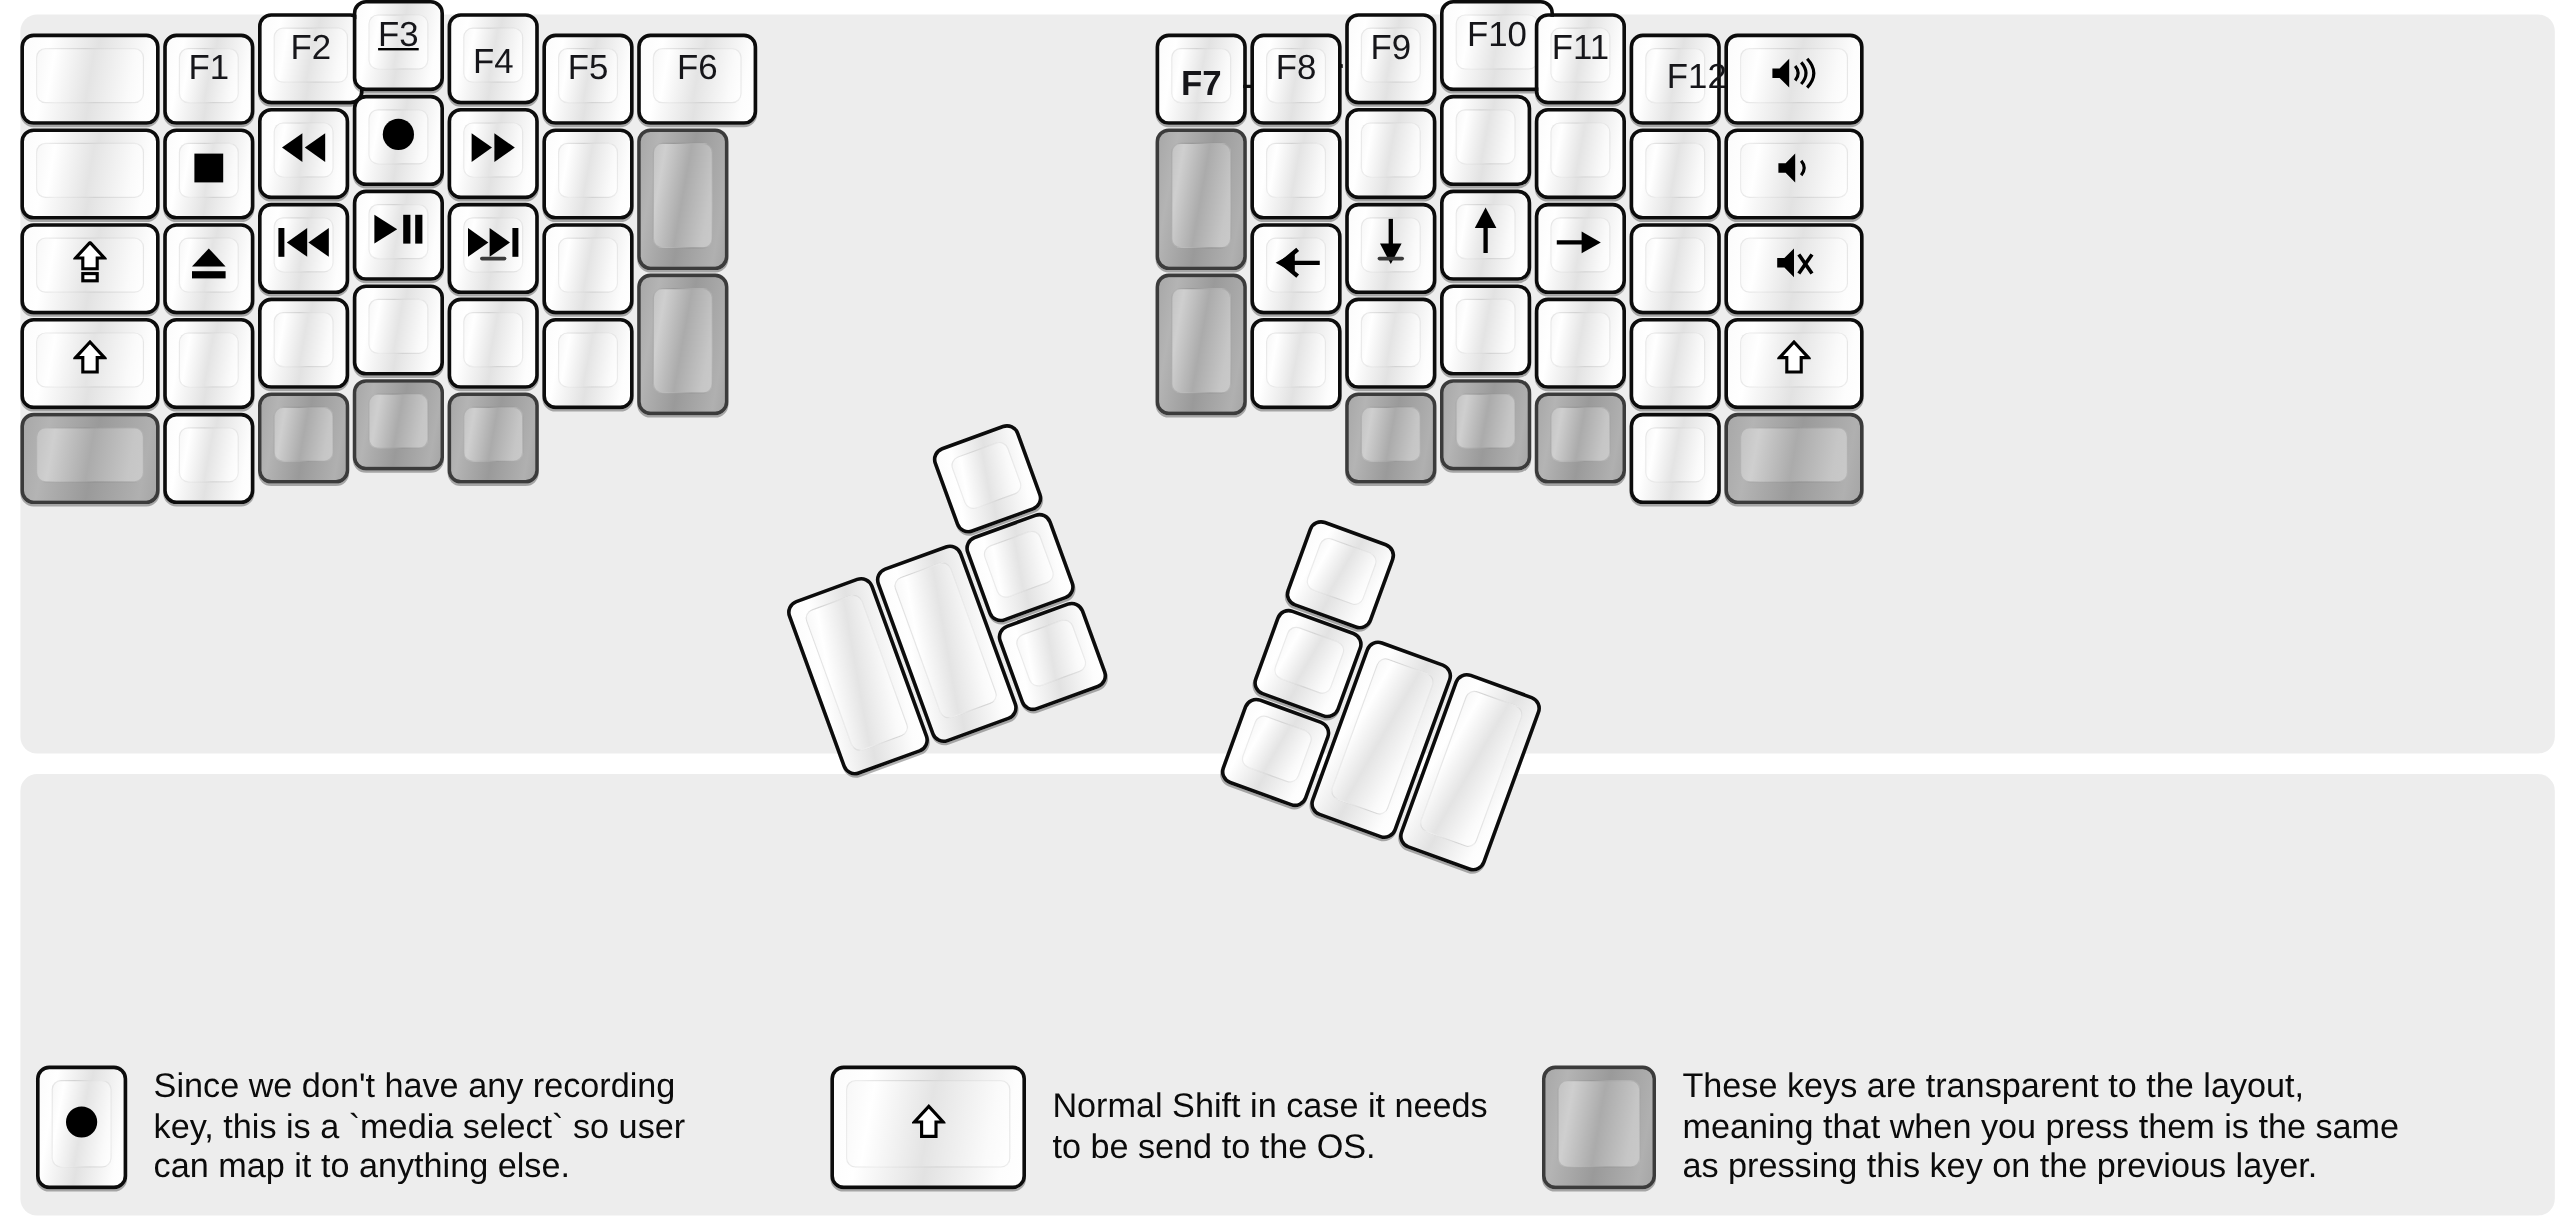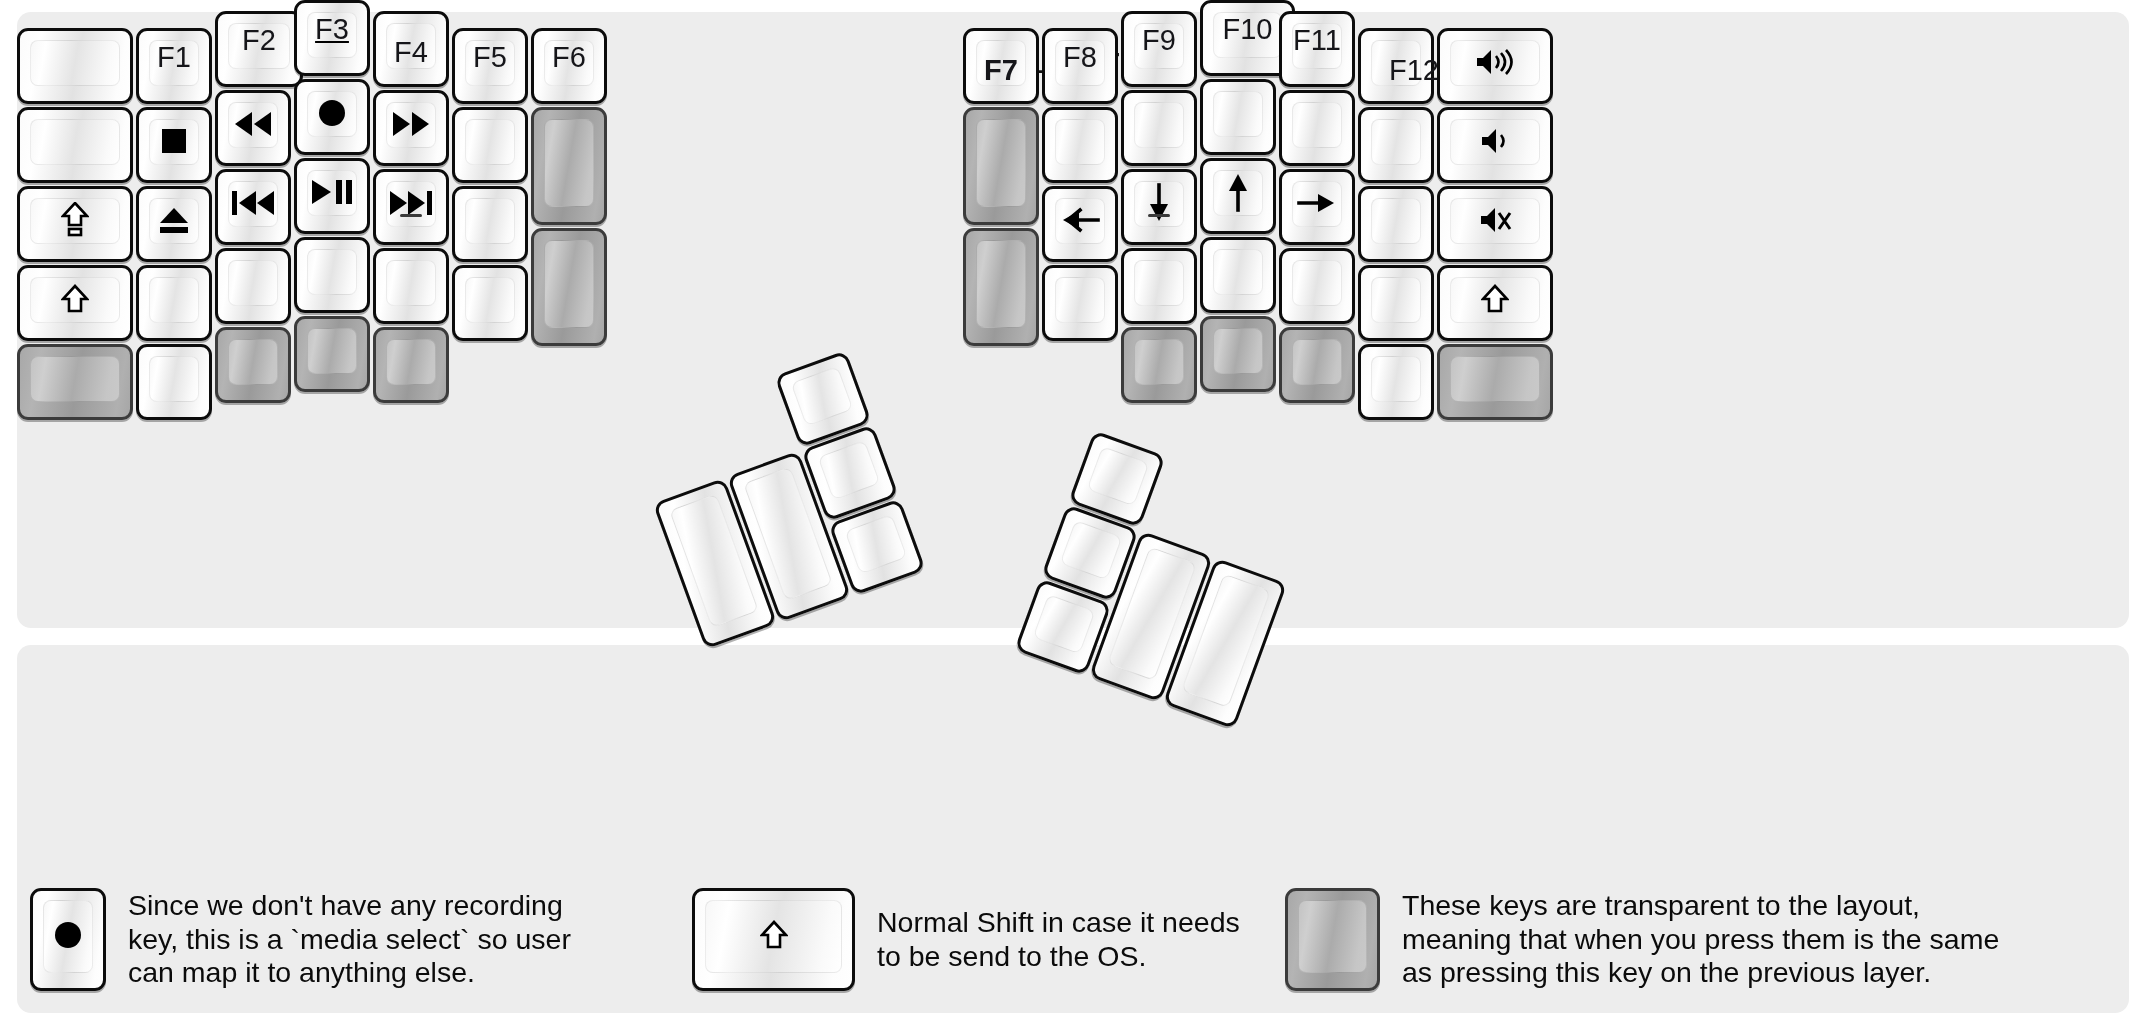--- a/index.html
+++ b/index.html
@@ -186,21 +186,21 @@
       </div>
       <div class="key" style="left: 452px; top: 107px; width: 76px; height: 76px;">
         <div class="inner"></div>
       </div>
       <div class="key" style="left: 452px; top: 186px; width: 76px; height: 76px;">
         <div class="inner"></div>
       </div>
       <div class="key" style="left: 452px; top: 265px; width: 76px; height: 76px;">
         <div class="inner"></div>
       </div>
-      <div class="key" style="left: 531px; top: 28px; width: 76px; height: 76px;">
+      <div class="key" style="left: 531px; top: 28px; width: 100px; height: 76px;">
         <div class="inner" style="align-items: flex-start;">
           <span class="lab" style="margin-top: 2px;">F6</span>
         </div>
       </div>
       <div class="key trans" style="left: 531px; top: 107px; width: 76px; height: 118px;">
         <div class="inner"></div>
       </div>
       <div class="key trans" style="left: 531px; top: 228px; width: 76px; height: 118px;">
         <div class="inner"></div>
       </div>
@@ -295,21 +295,21 @@
             </svg></span>
         </div>
       </div>
       <div class="key" style="left: 1279px; top: 248px; width: 76px; height: 76px;">
         <div class="inner"></div>
       </div>
       <div class="key trans" style="left: 1279px; top: 327px; width: 76px; height: 76px;">
         <div class="inner"></div>
       </div>
       <div class="key" style="left: 1358px; top: 28px; width: 76px; height: 76px;">
-        <div class="inner" style="align-items: flex-end; padding-left: 36px;">
+        <div class="inner" style="align-items: center; padding-left: 36px;">
           <span class="lab" style="margin-top: 2px;">F12</span>
         </div>
       </div>
       <div class="key" style="left: 1358px; top: 107px; width: 76px; height: 76px;">
         <div class="inner"></div>
       </div>
       <div class="key" style="left: 1358px; top: 186px; width: 76px; height: 76px;">
         <div class="inner"></div>
       </div>
       <div class="key" style="left: 1358px; top: 265px; width: 76px; height: 76px;">

